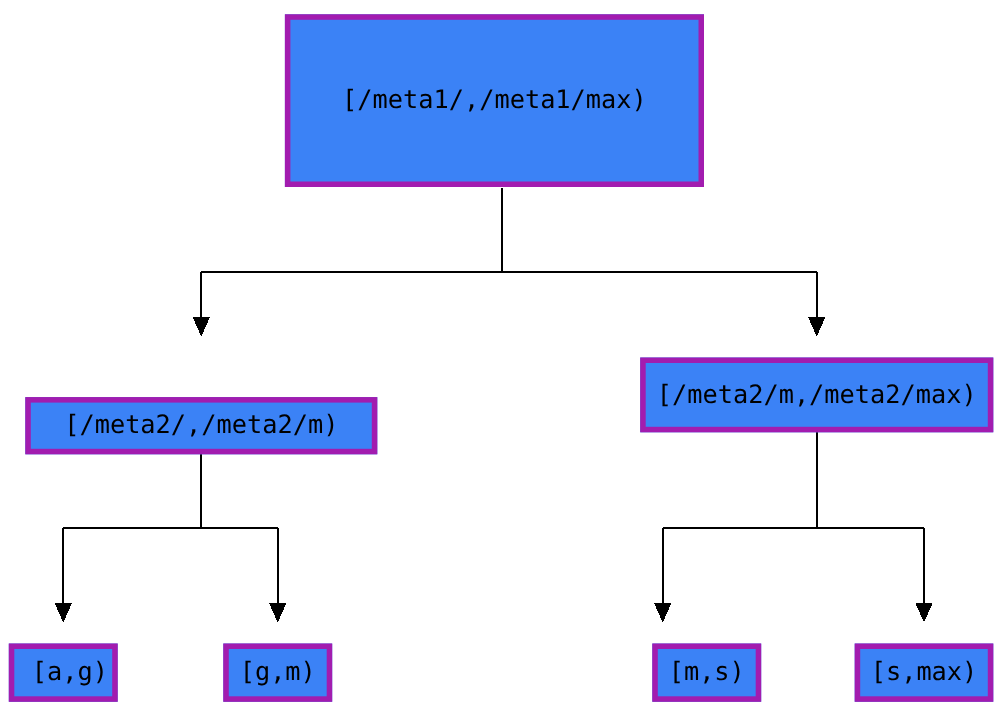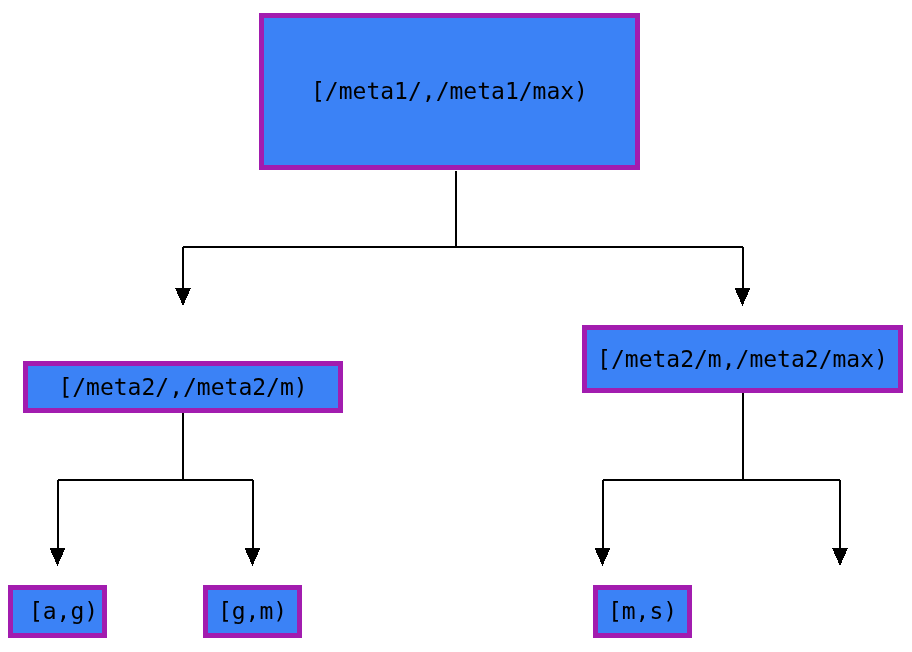--- a/index.html
+++ b/index.html
@@ -100,14 +100,17 @@
   </div>
 
   <div class="node" id="node-leaf-gm">
     <span>[g,m)</span>
   </div>
 
   <div class="node" id="node-leaf-ms">
     <span>[m,s)</span>
   </div>
 
+  <div class="node" id="node-leaf-smax">
+    <span>[s,max)</span>
+  </div>
 
 </div>
 
 </body></html>

